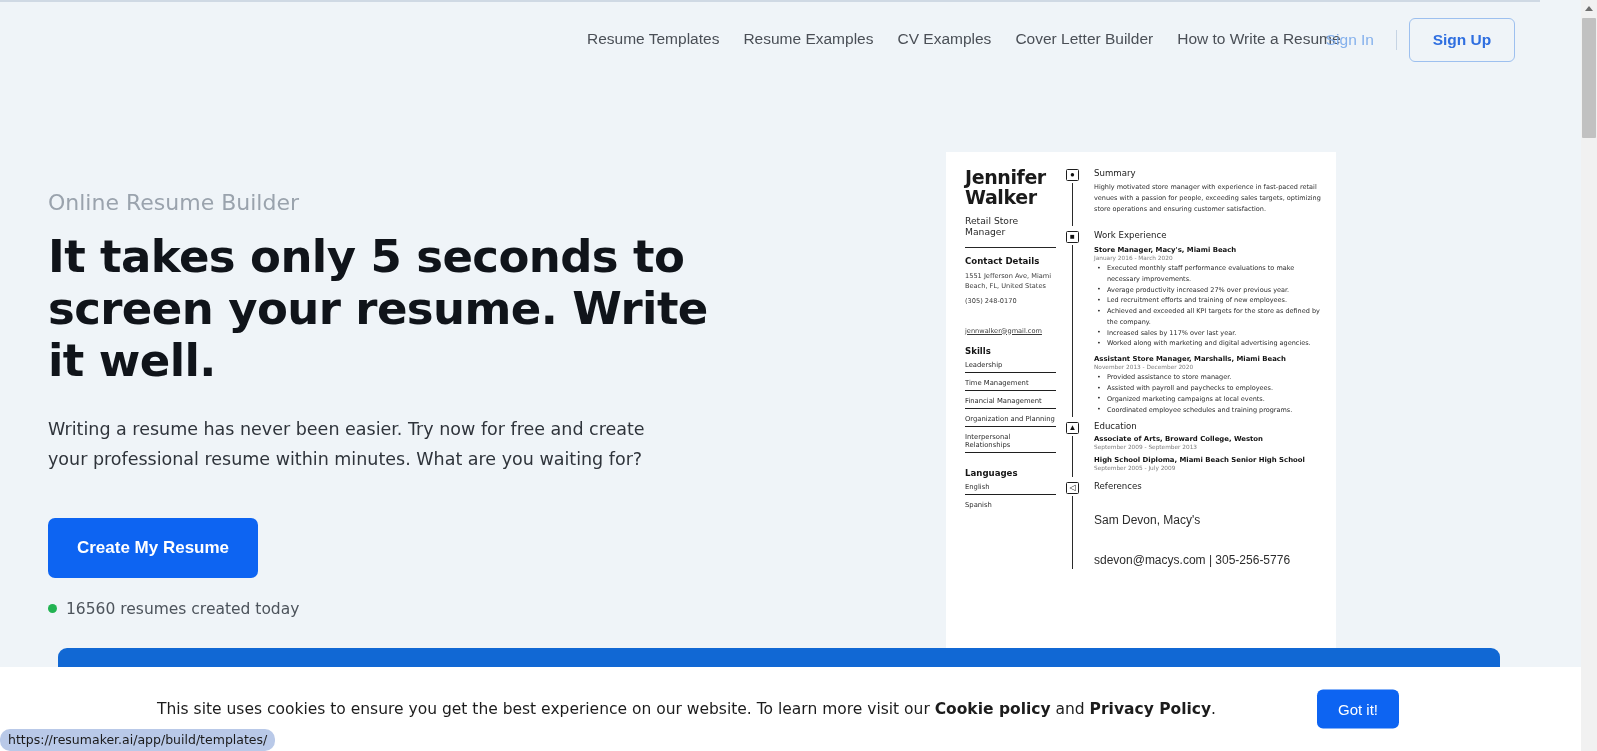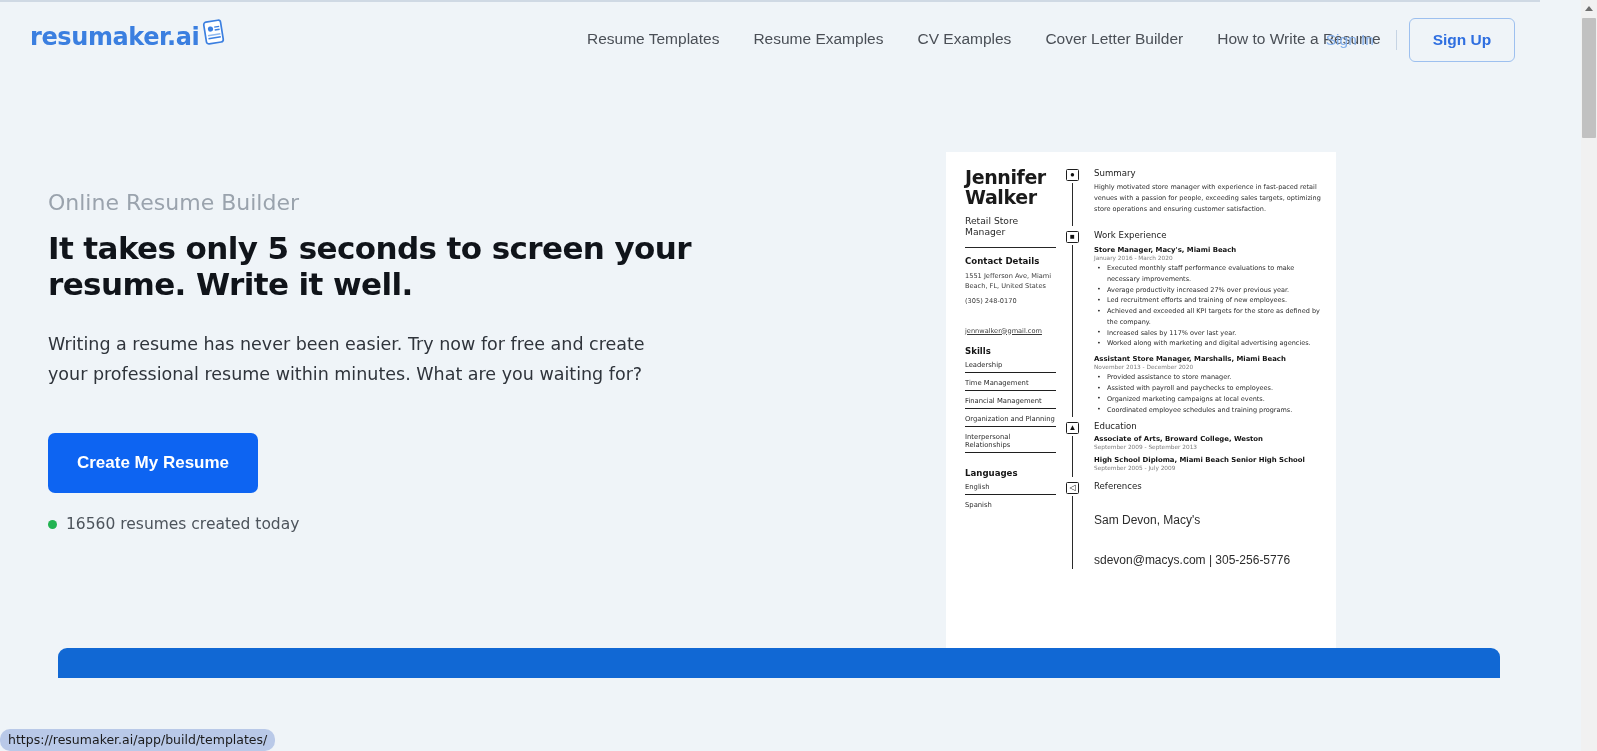--- a/index.html
+++ b/index.html
@@ -19,41 +19,41 @@
   }
   #logo { position: absolute; left: 30px; top: 18px; display: flex; align-items: flex-end; }
   #logo .word {
     font-size: 24px; font-weight: 600; color: #3b7fe0; letter-spacing: -0.4px;
     font-family: "DejaVu Sans", sans-serif;
   }
   #logo .doc-icon { margin-left: 2px; margin-bottom: 1px; }
 
   #main-nav {
     position: absolute; left: 575px; top: 26px;
-    display: flex; align-items: center; gap: 10px;
+    display: flex; align-items: center; gap: 0px;
   }
   #main-nav .nav-link {
     font-size: 15.5px; color: #4a4f56; text-decoration: none;
     padding: 4px 12px; white-space: nowrap; cursor: pointer;
   }
 
   #auth-area { position: absolute; right: 41px; top: 18px; display: flex; align-items: center; }
   #signin-link { font-size: 15.5px; color: #84b0ec; text-decoration: none; padding: 4px 10px; cursor: pointer; }
   #auth-divider { width: 1px; height: 20px; background: #c6d4e4; margin: 0 12px; }
   #signup-button {
     width: 106px; height: 44px; border: 1px solid #9dc0ef; border-radius: 6px;
     background: transparent; color: #2f6fe0; font-size: 15.5px; font-weight: 700;
     cursor: pointer; font-family: "Liberation Sans", sans-serif;
   }
 
   
   #hero-left { position: absolute; left: 48px; top: 190px; width: 700px; }
   #eyebrow { font-size: 22px; color: #9aa3ad; margin-bottom: 16px; font-family: "DejaVu Sans", sans-serif; }
   #hero-title {
-    font-size: 31px; line-height: 1.16; font-weight: 700; color: #10141a;
+    font-size: 45px; line-height: 1.16; font-weight: 700; color: #10141a;
     letter-spacing: -0.6px; max-width: 660px;
     font-family: "DejaVu Sans", sans-serif;
   }
   #hero-sub {
     margin-top: 26px; font-size: 17.5px; line-height: 1.72; color: #2f343b;
     max-width: 640px; font-family: "DejaVu Sans", sans-serif;
   }
   #cta-button {
     margin-top: 44px; width: 210px; height: 60px; background: #0d64f2;
     border: none; border-radius: 7px; color: #ffffff; font-size: 17px; font-weight: 700;
@@ -138,35 +138,20 @@
   #header-topline { position: absolute; top: 0; left: 0; width: 1540px; height: 2px; background: #cfd9e4; }
 </style>
 </head>
 <body>
 
 <div id="root">
 
   <div id="site-header">
     <div id="header-topline"></div>
 
-    <a id="logo">
-      <span class="word">resumaker.ai</span>
-      <span class="doc-icon">
-        <svg width="26" height="28" viewBox="0 0 26 28">
-          <g transform="rotate(-9 13 14)">
-            <rect x="4" y="3" width="17" height="22" rx="2.5" fill="#ffffff" stroke="#3b7fe0" stroke-width="1.7"></rect>
-            <circle cx="10" cy="10.5" r="2.6" fill="#3b7fe0"></circle>
-            <rect x="14" y="8.5" width="5" height="1.4" fill="#3b7fe0"></rect>
-            <rect x="14" y="11.4" width="5" height="1.4" fill="#3b7fe0"></rect>
-            <rect x="6.5" y="16" width="12.5" height="1.6" fill="#8fb9f0"></rect>
-            <rect x="6.5" y="19" width="12.5" height="1.6" fill="#3b7fe0"></rect>
-          </g>
-        </svg>
-      </span>
-    </a>
 
     <nav id="main-nav">
       <a class="nav-link">Resume Templates</a>
       <a class="nav-link">Resume Examples</a>
       <a class="nav-link">CV Examples</a>
       <a class="nav-link">Cover Letter Builder</a>
       <a class="nav-link">How to Write a Resume</a>
     </nav>
 
     <div id="auth-area">
@@ -275,20 +260,24 @@
           <div class="r-ref">Sam Devon, Macy's</div>
           <div class="r-ref">sdevon@macys.com | 305-256-5776</div>
         </div>
 
       </div>
     </div>
   </div>
 
   <div id="blue-band"></div>
 
+  <div id="cookie-bar">
+    <div id="cookie-text"><span>This site uses cookies to ensure you get the best experience on our website. To learn more visit our </span><b>Cookie policy</b><span> and </span><b>Privacy Policy</b><span>.</span></div>
+    <button id="cookie-accept">Got it!</button>
+  </div>
 
   <div id="status-bar">https://resumaker.ai/app/build/templates/</div>
 
   <div id="scrollbar">
     <div id="scroll-up">
         <span class="tri"></span>
       </div>
     <div id="scroll-thumb"></div>
   </div>
 

